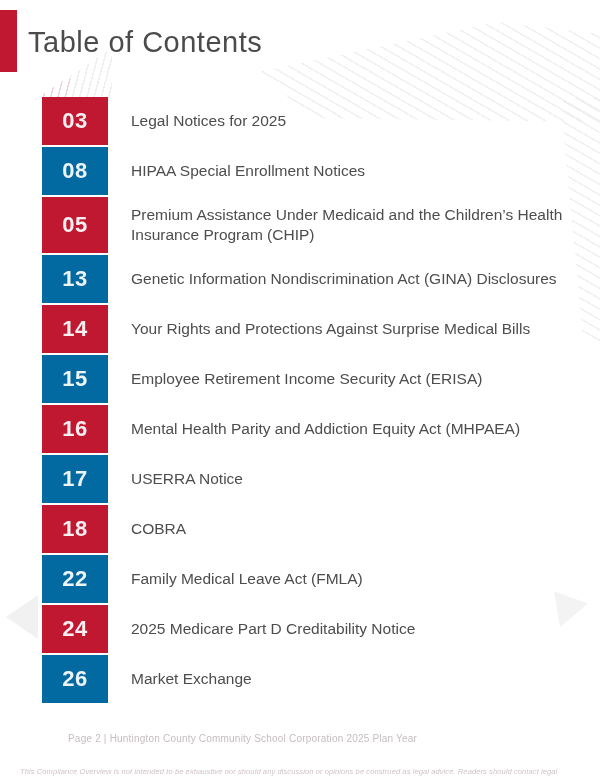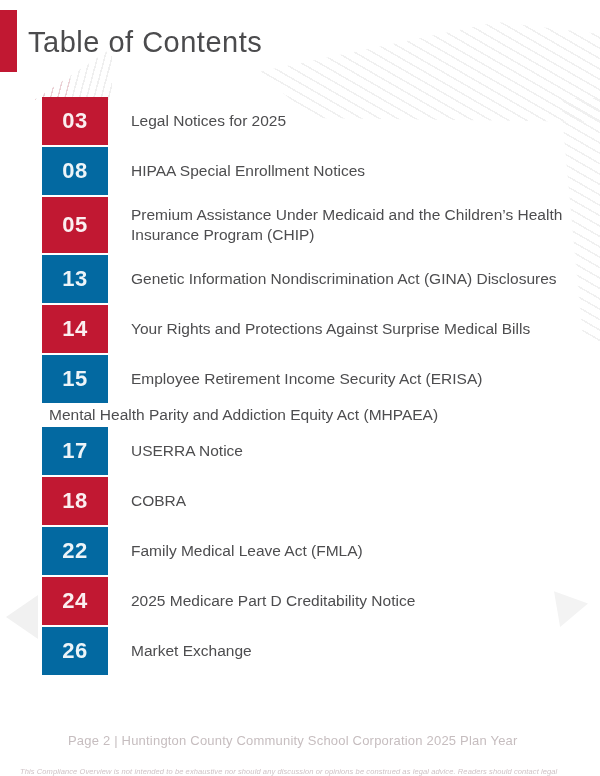--- a/index.html
+++ b/index.html
@@ -60,21 +60,21 @@
   .num.gray{background:#0369a1;}
   .toc-row.tall .num{min-height:56px;}
   .lbl{
     width:462px;display:flex;align-items:center;
     font-size:15.5px;line-height:1.32;color:#4D4D4F;margin-left:7px;
   }
 
   
   .footer-line1{
     position:absolute;left:20px;top:733px;
-    font-size:13px;color:#C6BDBF;letter-spacing:.2px;padding-left:48px;
+    font-size:10px;color:#C6BDBF;letter-spacing:.2px;padding-left:48px;
   }
   .footer-line2{
     position:absolute;left:20px;top:755px;
     font-size:7.5px;font-style:italic;color:#CFC3C6;letter-spacing:.1px;margin-top:12px;
   }
 </style>
 </head>
 <body>
 
 <div class="page">
@@ -108,20 +108,21 @@
   </div>
       <div class="toc-row">
     <div class="num red">14</div>
     <div class="lbl">Your Rights and Protections Against Surprise Medical Bills</div>
   </div>
       <div class="toc-row">
     <div class="num gray">15</div>
     <div class="lbl">Employee Retirement Income Security Act (ERISA)</div>
   </div>
       <div class="toc-row">
+    <div class="num red">16</div>
     <div class="lbl">Mental Health Parity and Addiction Equity Act (MHPAEA)</div>
   </div>
       <div class="toc-row">
     <div class="num gray">17</div>
     <div class="lbl">USERRA Notice</div>
   </div>
       <div class="toc-row">
     <div class="num red">18</div>
     <div class="lbl">COBRA</div>
   </div>

